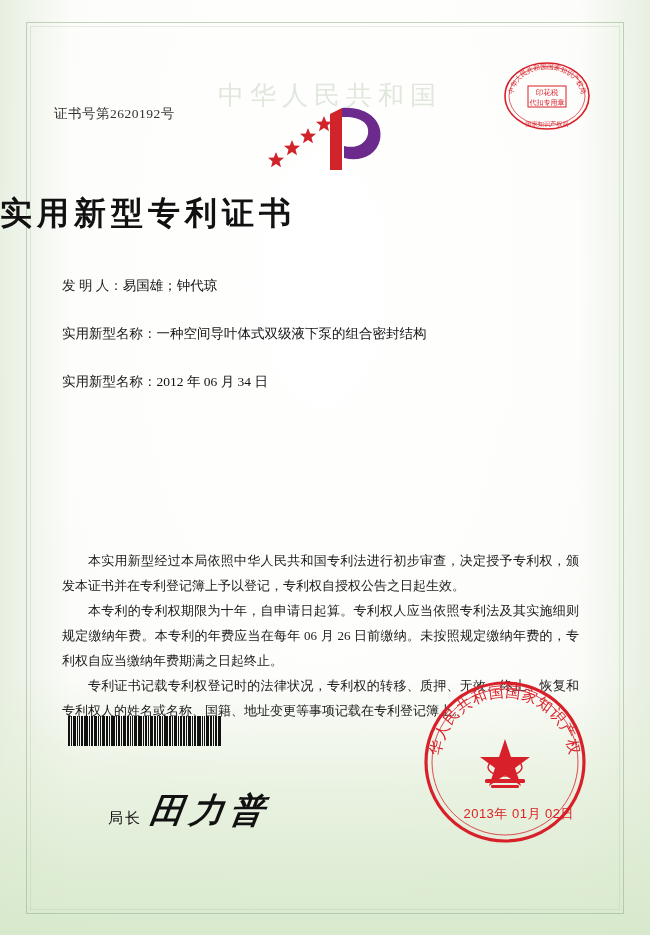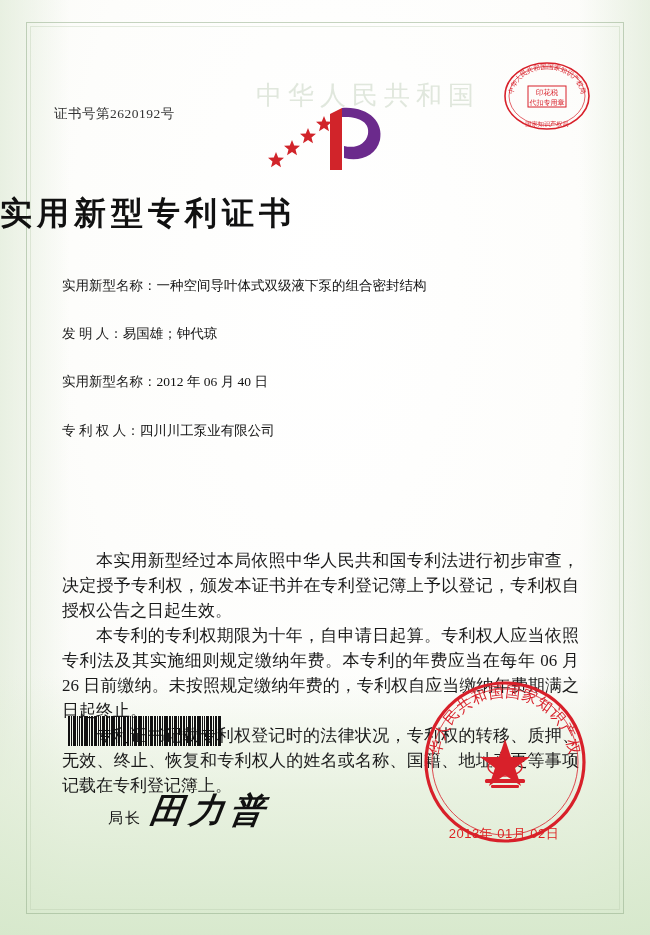--- a/index.html
+++ b/index.html
@@ -53,21 +53,21 @@
     left: 30px; top: 26px;
     width: 588px; height: 882px;
     border: 1px solid rgba(180,200,170,0.35);
   }
 
   
   .watermark {
     position: absolute;
     left: 180px; top: 78px;
     width: 300px;
-    text-align: right;
+    text-align: center;
     font-size: 26px;
     letter-spacing: 6px;
     color: rgba(168,190,160,0.35);
     font-family: Liberation Mono, monospace;
     white-space: nowrap;
     user-select: none;
   }
 
   .cert-no {
     position: absolute;
@@ -120,21 +120,21 @@
   .field-value {
     display: inline-block;
     color: #111;
   }
 
   .body-text {
     position: absolute;
     left: 62px;
     right: 71px;
     top: 548px;
-    font-size: 17px;
+    font-size: 13px;
     line-height: 25px;
     color: #1a1a1a;
     text-align: justify;
   }
   .body-text p {
     margin: 0;
     text-indent: 2em;
   }
 
   
@@ -175,23 +175,23 @@
   }
 
   
   .seal-big {
     position: absolute;
     right: 62px; bottom: 90px;
     width: 166px; height: 166px;
   }
   .seal-date {
     position: absolute;
-    right: 76px; bottom: 92px;
+    right: 76px; bottom: 112px;
     width: 140px;
-    text-align: center;
+    text-align: right;
     font-size: 13px;
     color: #d22;
     letter-spacing: 0.5px;
     font-family: "Liberation Sans", sans-serif;
   }
 
   .page-foot {
     position: absolute;
     left: 0; right: 0; bottom: 42px;
     text-align: center;
@@ -239,30 +239,27 @@
         <textPath href="#arcTop" startOffset="50%" text-anchor="middle">中华人民共和国国家知识产权局</textPath>
       </text>
       <text x="45" y="66" font-size="6.2" fill="#d8202a" text-anchor="middle" font-family="'Liberation Sans',sans-serif">国家知识产权局</text>
     </svg>
   </div>
 
   <div class="title">实用新型专利证书</div>
 
   <div class="fields">
     <div class="field-row">
+      <span class="field-label">发 明 人：</span><span class="field-value">易国雄；钟代琼</span>
+    </div>
+    <div class="field-row">
       <span class="field-label">实用新型名称：</span><span class="field-value">一种空间导叶体式双级液下泵的组合密封结构</span>
     </div>
     <div class="field-row">
-      <span class="field-label">发 明 人：</span><span class="field-value">易国雄；钟代琼</span>
-    </div>
-    <div class="field-row">
-      <span class="field-label">实用新型名称：</span><span class="field-value">2012 年 06 月 40 日</span>
-    </div>
-    <div class="field-row">
-      <span class="field-label">专 利 权 人：</span><span class="field-value">四川川工泵业有限公司</span>
+      <span class="field-label">实用新型名称：</span><span class="field-value">2012 年 06 月 34 日</span>
     </div>
   </div>
 
   <div class="body-text">
     <p>本实用新型经过本局依照中华人民共和国专利法进行初步审查，决定授予专利权，颁发本证书并在专利登记簿上予以登记，专利权自授权公告之日起生效。</p>
     <p>本专利的专利权期限为十年，自申请日起算。专利权人应当依照专利法及其实施细则规定缴纳年费。本专利的年费应当在每年 06 月 26 日前缴纳。未按照规定缴纳年费的，专利权自应当缴纳年费期满之日起终止。</p>
     <p>专利证书记载专利权登记时的法律状况，专利权的转移、质押、无效、终止、恢复和专利权人的姓名或名称、国籍、地址变更等事项记载在专利登记簿上。</p>
   </div>
 
   <div class="barcode">

